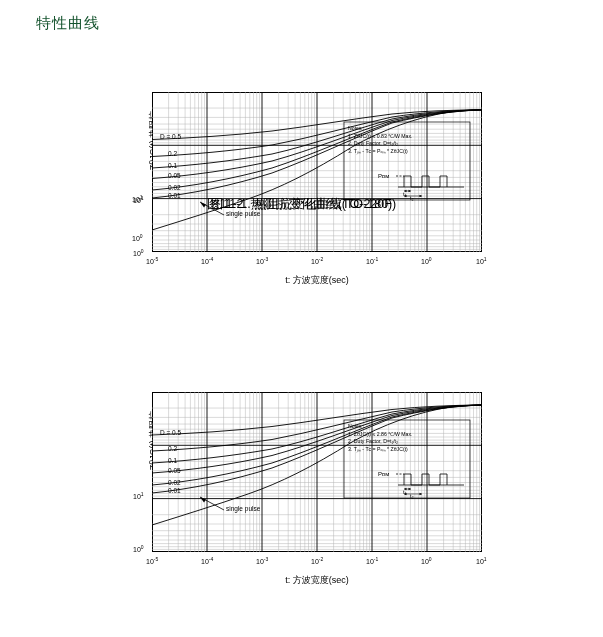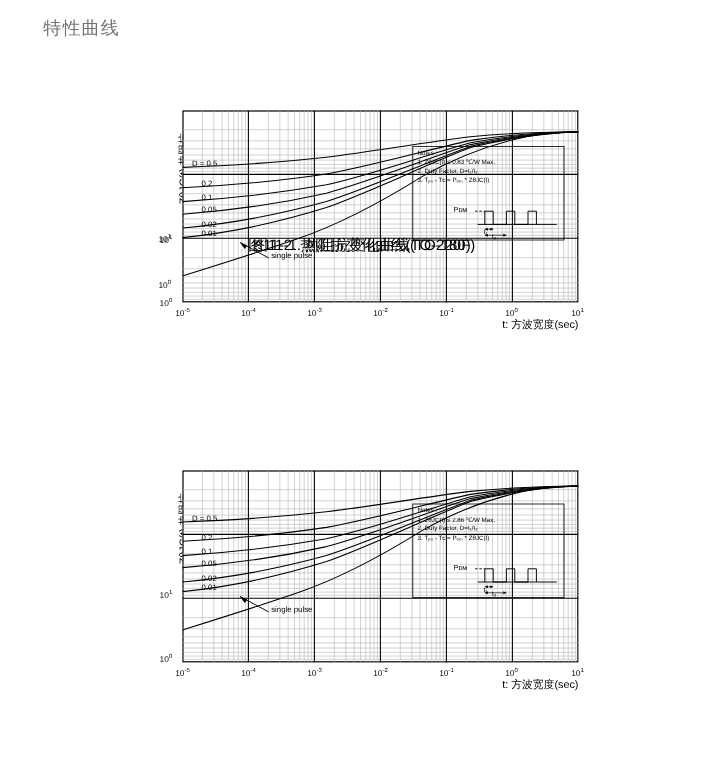--- a/index.html
+++ b/index.html
@@ -14,21 +14,21 @@
     font-family: "Liberation Sans", sans-serif;
     color: #000000;
     overflow: hidden;
   }
   .page-title {
     position: absolute;
     left: 36px;
     top: 14px;
     font-size: 15px;
     letter-spacing: 1px;
-    color: #737373;
+    color: #14532d;
   }
   .figure {
     position: absolute;
     left: 0;
     width: 603px;
   }
   #figure-1 { top: 88px; }
   #figure-2 { top: 388px; }
 
   .chart-area {
@@ -63,23 +63,23 @@
     width: 80px;
     text-align: center;
     font-size: 9px;
     transform: rotate(-90deg);
     transform-origin: center center;
     white-space: nowrap;
   }
   .x-axis-label {
     position: absolute;
     left: 152px;
-    top: 176px;
+    top: 186px;
     width: 330px;
-    text-align: right;
+    text-align: center;
     font-size: 9px;
   }
   .caption {
     position: absolute;
     left: 0;
     top: 196px;
     width: 603px;
     text-align: center;
     font-size: 12.5px;
   }

